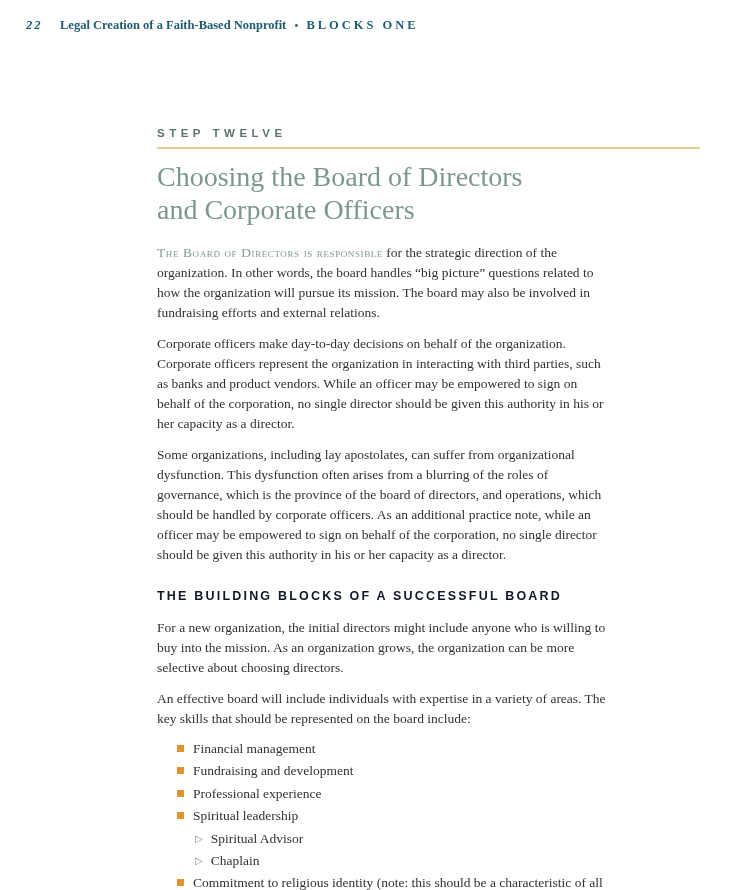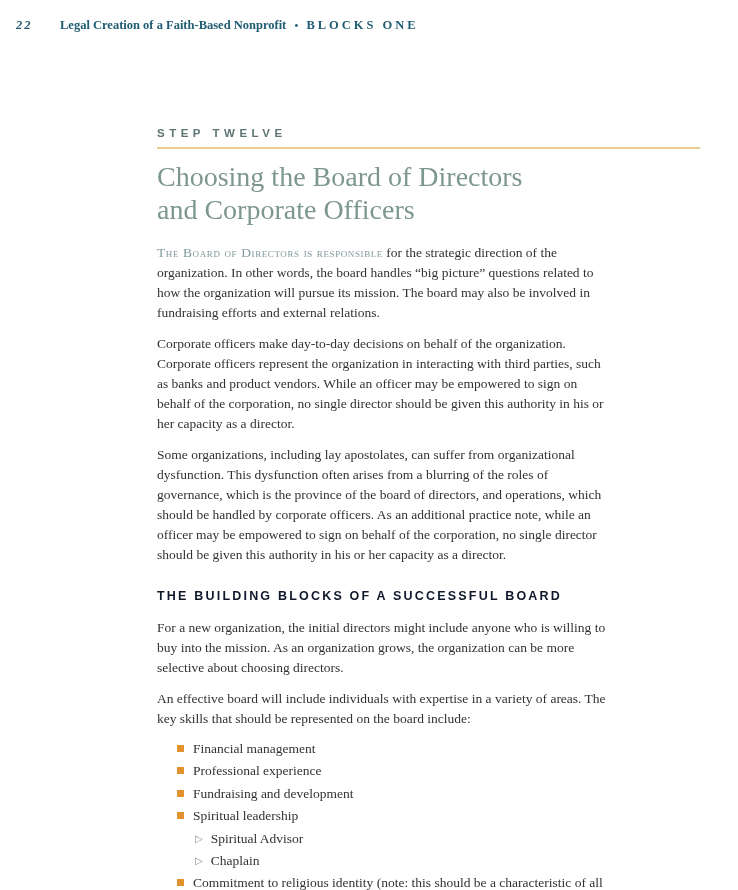--- a/index.html
+++ b/index.html
@@ -17,21 +17,21 @@
   .running-header {
     position: absolute;
     top: 18px;
     left: 0;
     width: 738px;
     height: 20px;
     color: #215d72;
   }
   .pagenum {
     position: absolute;
-    left: 16px;
+    left: 26px;
     top: 0;
     font-size: 12.5px;
     font-style: italic;
     font-weight: bold;
     letter-spacing: 2px;
   }
   .header-line {
     position: absolute;
     left: 60px;
     top: 0;
@@ -165,25 +165,25 @@
 
   <p class="body">An effective board will include individuals with expertise in a variety of areas. The key skills that should be represented on the board include:</p>
 
   <ul class="skill-list">
     <li class="lvl1">
       <span class="sq"></span>
       <span>Financial management</span>
     </li>
     <li class="lvl1">
       <span class="sq"></span>
+      <span>Fundraising and development</span>
+    </li>
+    <li class="lvl1">
+      <span class="sq"></span>
       <span>Professional experience</span>
-    </li>
-    <li class="lvl1">
-      <span class="sq"></span>
-      <span>Fundraising and development</span>
     </li>
     <li class="lvl1">
       <span class="sq"></span>
       <span>Spiritual leadership</span>
     </li>
     <li class="lvl2">
       <span class="tri">▷</span>
       <span>Spiritual Advisor</span>
     </li>
     <li class="lvl2">

